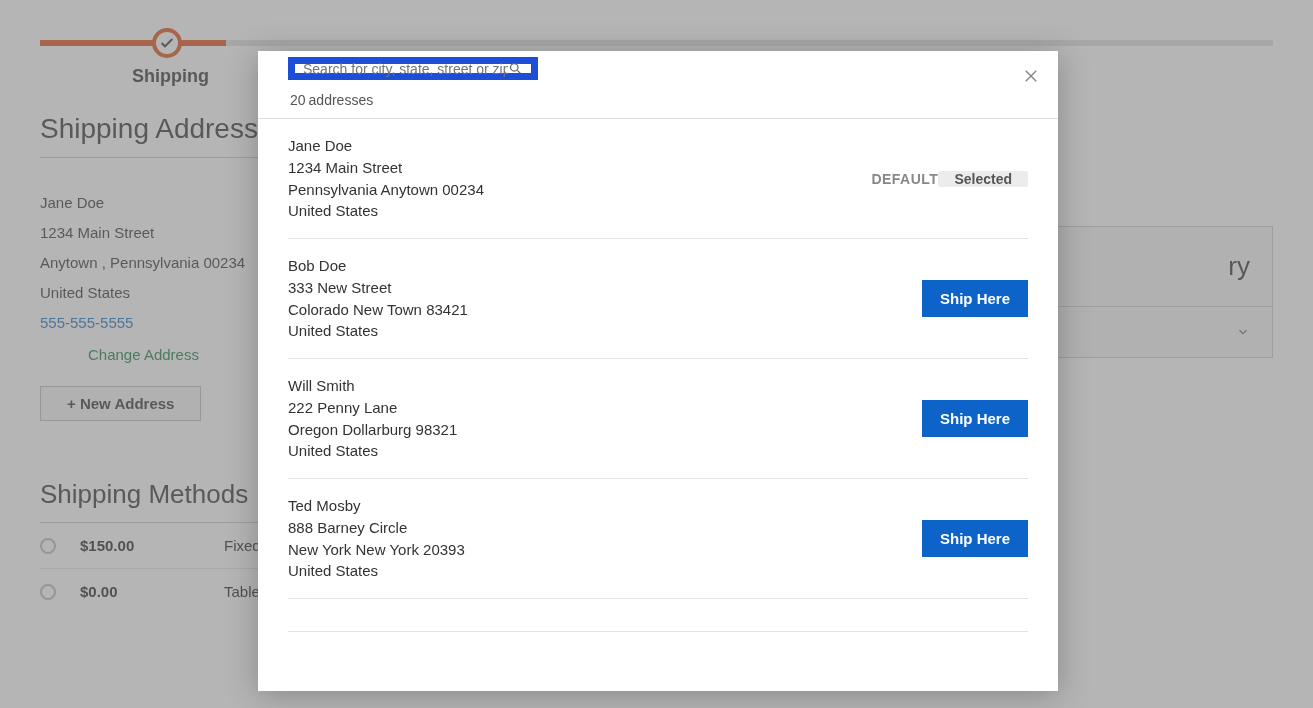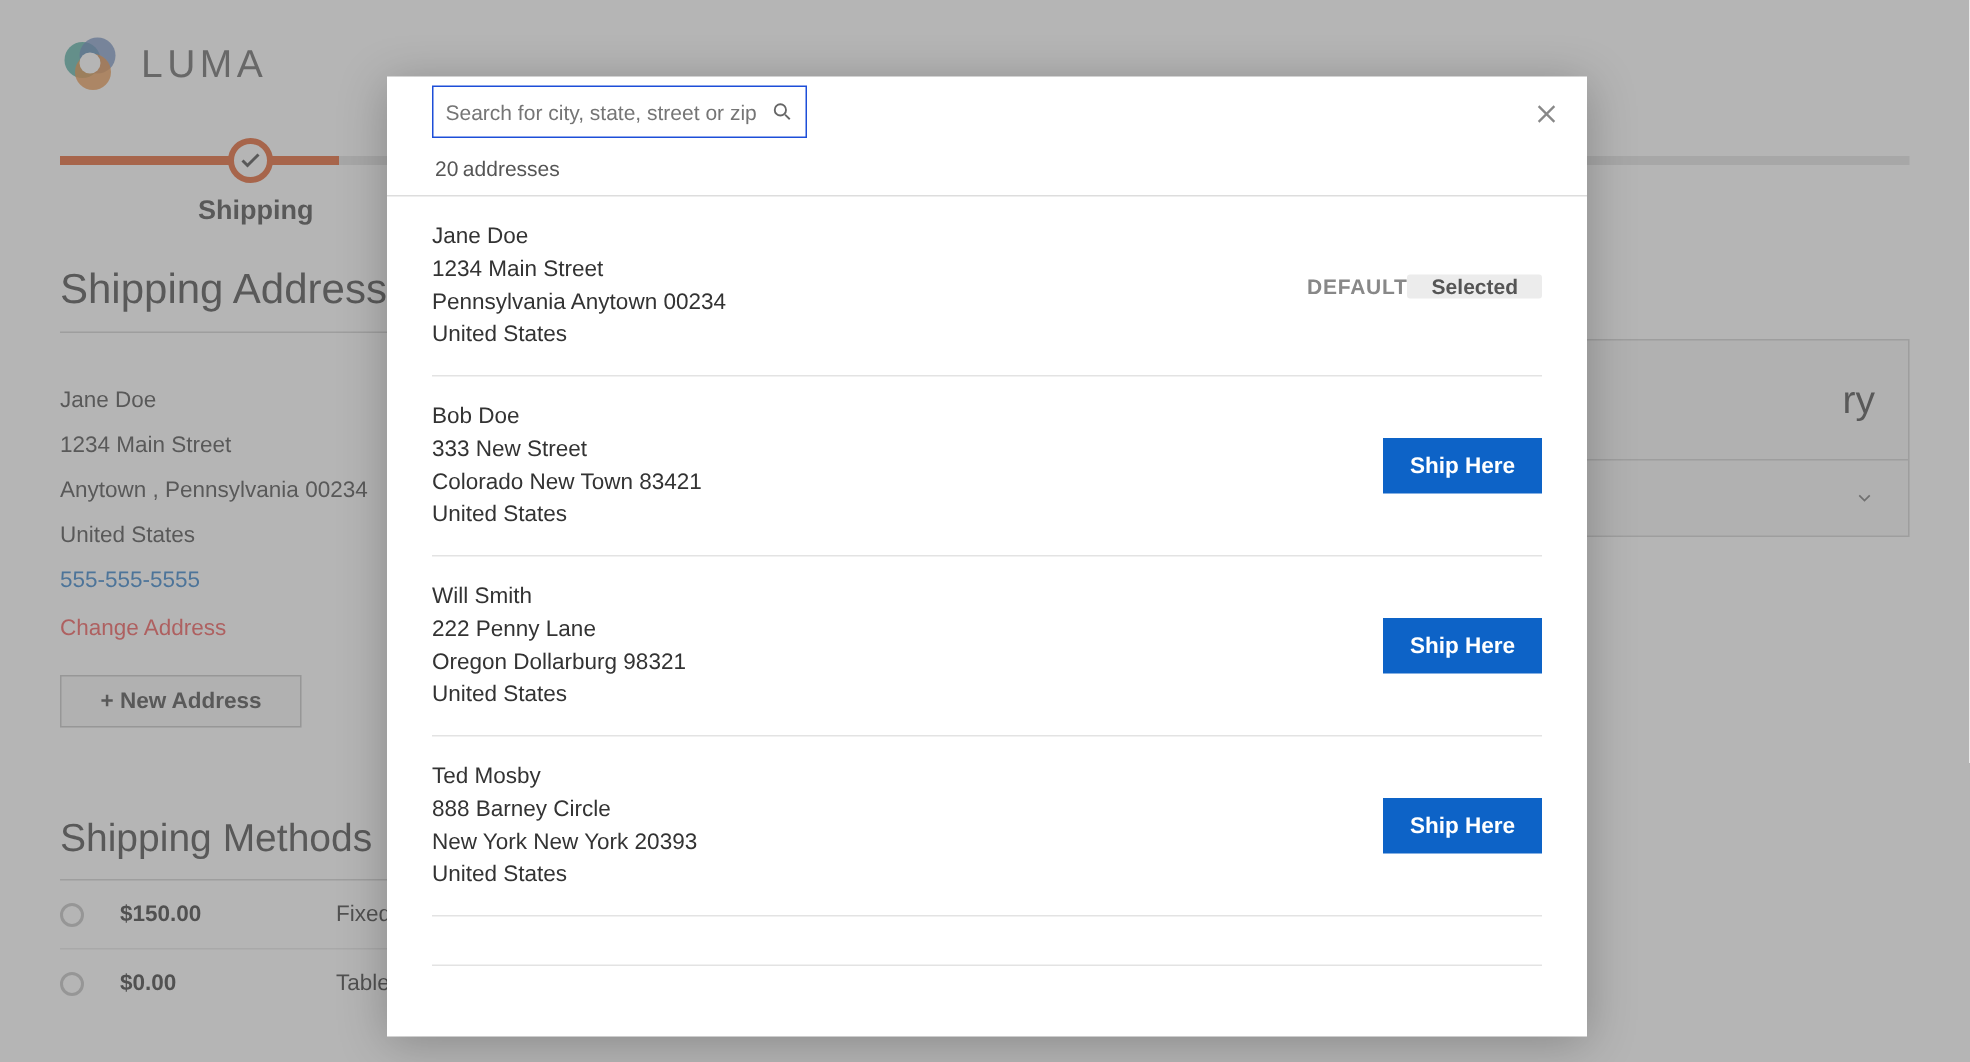--- a/index.html
+++ b/index.html
@@ -19,72 +19,61 @@
   .progress-node { position: absolute; top: 6px; left: 112px; width: 30px; height: 30px; border-radius: 50%; border: 4px solid #e04f16; background: #fff; display: flex; align-items: center; justify-content: center; }
   .progress-node svg { width: 16px; height: 16px; }
   .progress-labels { display: flex; gap: 78px; margin-left: 92px; font-size: 18px; }
   .progress-labels .active { font-weight: 600; color: #333; }
   .progress-labels .muted { color: #777; }
 
   .section-title { font-size: 28px; color: #333; font-weight: 300; margin-top: 26px; padding-bottom: 12px; border-bottom: 1px solid #ccc; width: 740px; }
 
   .addr-block { margin-top: 30px; font-size: 15px; color: #333; line-height: 2.0; }
   .addr-block a { color: #1970c2; text-decoration: none; }
-  .change-link { color: #ef4444; font-size: 15px; margin-top: 8px; display: inline-block; cursor: pointer; }
+  .change-link { color: #15803d; font-size: 15px; margin-top: 8px; display: inline-block; cursor: pointer; margin-left: 48px; }
   .new-addr-btn { margin-top: 22px; border: 1px solid #bdbdbd; background: #f5f5f5; padding: 8px 26px; font-size: 15px; font-weight: 600; color: #333; cursor: pointer; }
 
   .methods-title { font-size: 26px; font-weight: 300; color: #333; margin-top: 58px; padding-bottom: 12px; border-bottom: 1px solid #ccc; width: 740px; }
   .method-row { display: flex; align-items: center; gap: 24px; padding: 14px 0; border-bottom: 1px solid #e4e4e4; width: 740px; font-size: 15px; }
   .radio { width: 16px; height: 16px; border: 2px solid #bbb; border-radius: 50%; flex-shrink: 0; }
   .method-price { width: 120px; font-weight: 600; }
   .method-carrier { width: 150px; }
   .method-name { }
 
   .summary-panel { position: absolute; top: 226px; right: 40px; width: 468px; border: 1px solid #ccc; background: #f7f7f7; }
   .summary-header { padding: 24px 22px; font-size: 26px; font-weight: 300; color: #333; }
   .summary-toggle { border-top: 1px solid #ccc; padding: 18px 22px; display: flex; justify-content: flex-end; }
   .chev { width: 14px; height: 14px; }
 
   
   .overlay { position: absolute; inset: 0; background: rgba(120,120,120,0.55); }
   .modal { position: absolute; top: 51px; left: 258px; width: 800px; height: 640px; background: #fff; display: flex; flex-direction: column; box-shadow: 0 4px 30px rgba(0,0,0,.25); }
   .modal-close { position: absolute; top: 16px; right: 18px; cursor: pointer; color: #777; }
   .modal-close svg { width: 18px; height: 18px; }
   .modal-title { font-size: 28px; font-weight: 300; color: #333; padding: 28px 30px 12px; }
-  .search-wrap { margin: 6px 0 6px 30px; width: 250px; height: 35px; border: 1px solid #1d4ed8; display: flex; align-items: center; padding: 0 8px; }
+  .search-wrap { margin: 6px 0 6px 30px; width: 250px; height: 23px; border: 7px solid #1d4ed8; display: flex; align-items: center; padding: 0 8px; }
   .search-wrap input { border: none; outline: none; flex: 1; font-size: 14px; color: #555; background: transparent; }
   .search-wrap svg { width: 15px; height: 15px; color: #666; flex-shrink: 0; }
   .addr-count { font-size: 14px; color: #555; margin: 6px 0 10px 32px; }
   .addr-count .n { margin-right: 3px; }
   .modal-divider { border-top: 1px solid #ddd; }
 
   .addr-list { flex: 1; overflow: hidden; padding: 0 30px; }
   .addr-item { display: flex; align-items: center; padding: 16px 0; border-bottom: 1px solid #e3e3e3; }
   .addr-item-text { flex: 1; font-size: 15px; line-height: 1.45; color: #333; }
   .addr-right { display: flex; align-items: center; }
   .pill-default { color: #888; font-size: 14px; font-weight: 600; letter-spacing: 0.5px; }
   .pill-selected { background: #ececec; color: #555; font-size: 14px; font-weight: 600; padding: 0 16px; border-radius: 2px; }
   .ship-here { background: #0d63c7; color: #fff; border: none; font-size: 15px; font-weight: 600; padding: 10px 18px; cursor: pointer; }
 </style>
 </head>
 <body>
 
 <div class="page">
 
-  <div class="logo-row">
-    <span class="logo-mark">
-      <svg viewBox="0 0 40 40">
-        <circle cx="15" cy="18" r="12" fill="#2e9e8f" opacity="0.85"></circle>
-        <circle cx="25" cy="15" r="12" fill="#4a6fb0" opacity="0.75"></circle>
-        <circle cx="22" cy="26" r="12" fill="#e67e22" opacity="0.8"></circle>
-        <circle cx="20" cy="20" r="7" fill="#fff"></circle>
-      </svg>
-    </span>
-    <span class="logo-text">LUMA</span>
-  </div>
 
   <div class="progress">
     <div class="progress-track"></div>
     <div class="progress-fill"></div>
     <div class="progress-node">
       <svg viewBox="0 0 24 24" fill="none" stroke="#333" stroke-width="3">
           <polyline points="4,12 9,17 20,6"></polyline>
         </svg>
     </div>
   </div>

